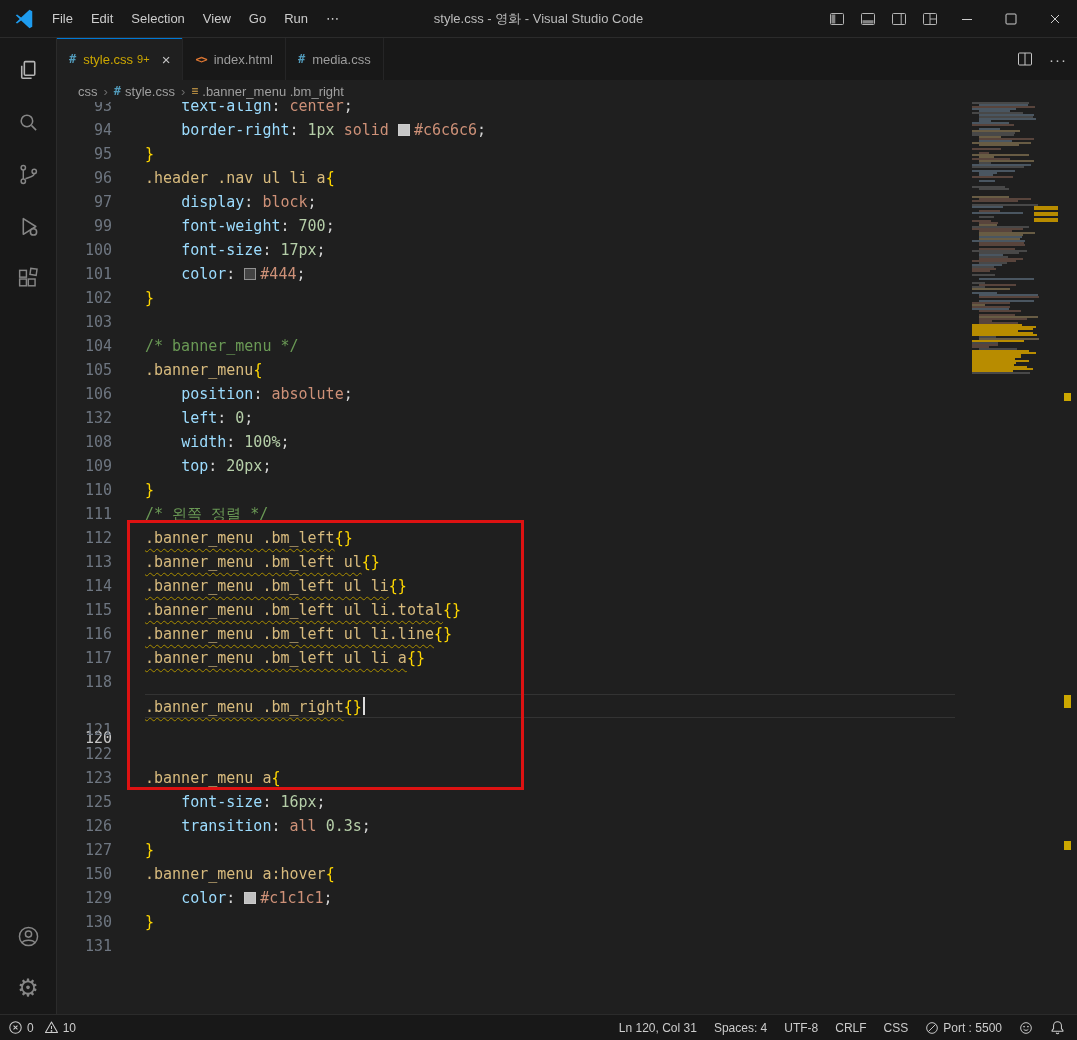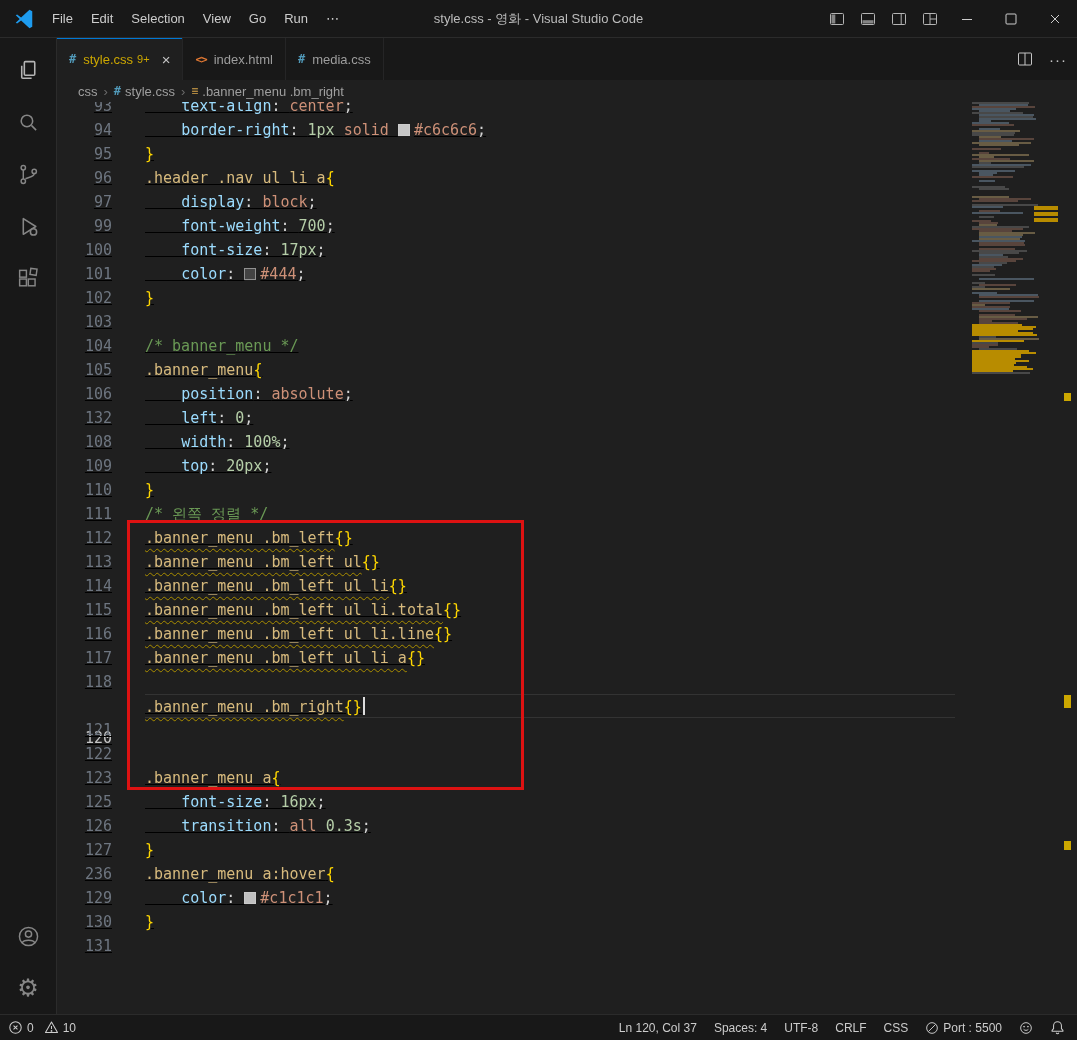--- a/index.html
+++ b/index.html
@@ -50,21 +50,21 @@
   
   .breadcrumbs { height:22px; flex:none; background:#1f1f1f; display:flex; align-items:center;
     padding-left:21px; font-size:13px; color:#9f9f9f; gap:6px; }
   .bc-sep { color:#6b6b6b; font-size:13px; }
   .bc-item { display:flex; align-items:center; gap:4px; cursor:default; }
   .bc-ic.css { color:#519aba; font-family:"DejaVu Sans Mono",monospace; font-weight:bold; font-size:12px; }
   .bc-ic.sym { color:#d7a54a; font-size:12px; }
 
   
   .editor { position:relative; flex:1; overflow:hidden; background:#1f1f1f; }
-  #code-rows { position:absolute; top:-8px; left:0; right:122px;text-decoration:underline; }
+  #code-rows { position:absolute; top:-8px; left:0; right:122px; }
   .row { display:flex; height:24px; font-family:"DejaVu Sans Mono","Liberation Mono",monospace;
     font-size:15px; line-height:24px; }
   .ln { width:88px; flex:none; text-align:right; padding-right:33px; color:#6e7681; user-select:none; }
   .lc { white-space:pre; flex:1; color:#d4d4d4; }
   .row.cur .ln { color:#c6c6c6;margin-top:32px; }
   .row.cur .lc { border-top:1px solid rgba(255,255,255,.09); border-bottom:1px solid rgba(255,255,255,.09); }
 
   .tk-pl  { color:#d4d4d4; }
   .tk-pu  { color:#d4d4d4; }
   .tk-prop{ color:#9cdcfe; }
@@ -386,21 +386,21 @@
             </div>
             <div class="row">
               <span class="ln">126</span>
               <span class="lc"><span class="tk-pl">    </span><span class="tk-prop">transition</span><span class="tk-pu">: </span><span class="tk-val">all</span><span class="tk-pl"> </span><span class="tk-num">0.3s</span><span class="tk-pu">;</span></span>
             </div>
             <div class="row">
               <span class="ln">127</span>
               <span class="lc"><span class="tk-br">}</span></span>
             </div>
             <div class="row">
-              <span class="ln">236</span>
+              <span class="ln">150</span>
               <span class="lc"><span class="tk-sel">.banner_menu a:hover</span><span class="tk-br">{</span></span>
             </div>
             <div class="row">
               <span class="ln">129</span>
               <span class="lc"><span class="tk-pl">    </span><span class="tk-prop">color</span><span class="tk-pu">: </span><span class="sw" style="background: rgb(193, 193, 193);"></span><span class="tk-hex">#c1c1c1</span><span class="tk-pu">;</span></span>
             </div>
             <div class="row">
               <span class="ln">130</span>
               <span class="lc"><span class="tk-br">}</span></span>
             </div>
@@ -557,21 +557,21 @@
               <path d="M8 2.2 14.4 13.4H1.6z"></path>
               <path d="M8 6.4v3.3"></path>
               <circle cx="8" cy="11.6" r=".4" fill="currentColor"></circle>
             </svg>
           </span>
         <span>10</span>
       </div>
     </div>
     <div class="sb-right" id="sb-right">
         <div class="sb-item">
-          <span>Ln 120, Col 37</span>
+          <span>Ln 120, Col 31</span>
         </div>
         <div class="sb-item">
           <span>Spaces: 4</span>
         </div>
         <div class="sb-item">
           <span>UTF-8</span>
         </div>
         <div class="sb-item">
           <span>CRLF</span>
         </div>

